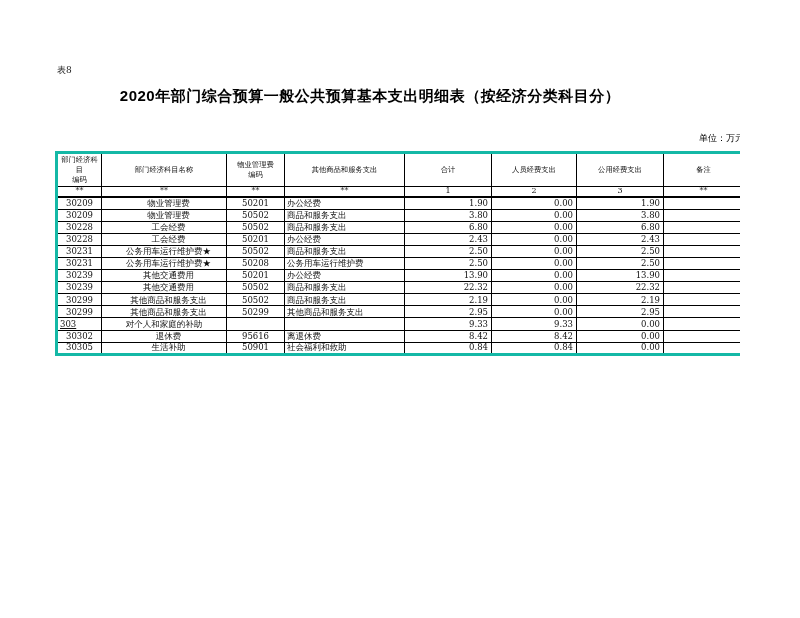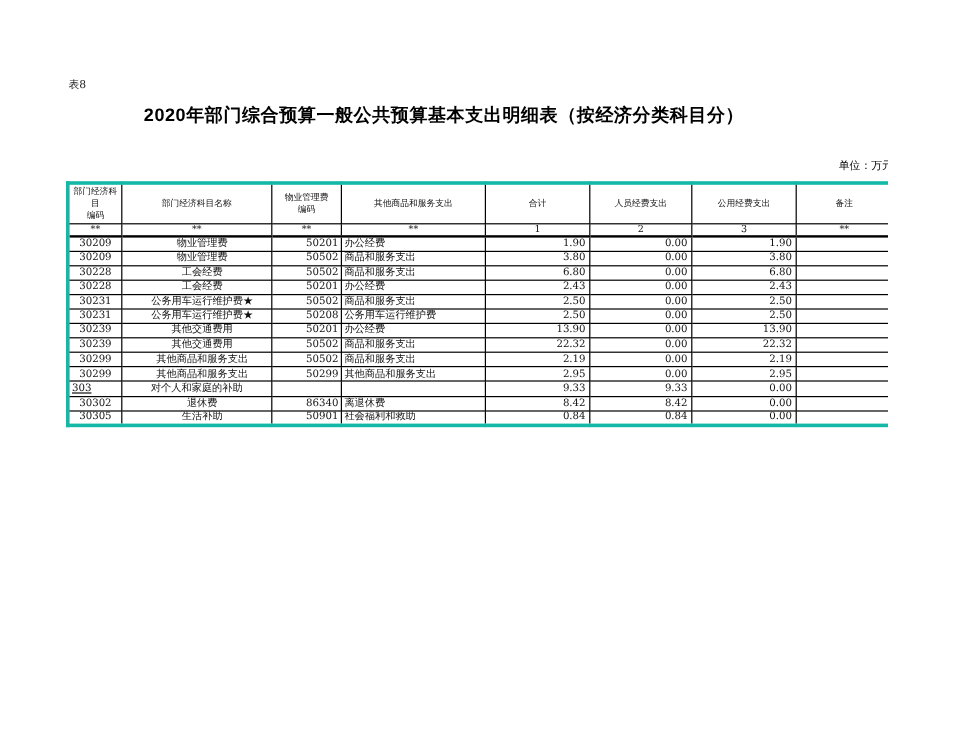--- a/index.html
+++ b/index.html
@@ -75,21 +75,21 @@
   }
   tbody td {
     height: 12.1px;
     font-size: 8.5px;
     line-height: 1;
     vertical-align: middle;
     padding: 0 2px;
   }
   tbody td.c0 { text-align: center; }
   tbody td.c1 { text-align: center; padding-left: 11px; }
-  tbody td.c2 { text-align: right; }
+  tbody td.c2 { text-align: center; }
   tbody td.c3 { text-align: left; }
   tbody td.c4, tbody td.c5, tbody td.c6 { text-align: right; padding-right: 3px; }
   tbody td.c7 { text-align: left; }
   tbody tr.summary td.c0 { text-align: left; padding-left: 2px; text-decoration: underline; }
   tbody tr.summary td.c1 { padding-left: 2px; }
 </style>
 </head>
 <body>
 
 <div class="page">
@@ -239,21 +239,21 @@
           <td class="c2"></td>
           <td class="c3"></td>
           <td class="c4">9.33</td>
           <td class="c5">9.33</td>
           <td class="c6">0.00</td>
           <td class="c7"></td>
         </tr>
         <tr>
           <td class="c0">30302</td>
           <td class="c1">退休费</td>
-          <td class="c2">86340</td>
+          <td class="c2">95616</td>
           <td class="c3">离退休费</td>
           <td class="c4">8.42</td>
           <td class="c5">8.42</td>
           <td class="c6">0.00</td>
           <td class="c7"></td>
         </tr>
         <tr>
           <td class="c0">30305</td>
           <td class="c1">生活补助</td>
           <td class="c2">50901</td>

